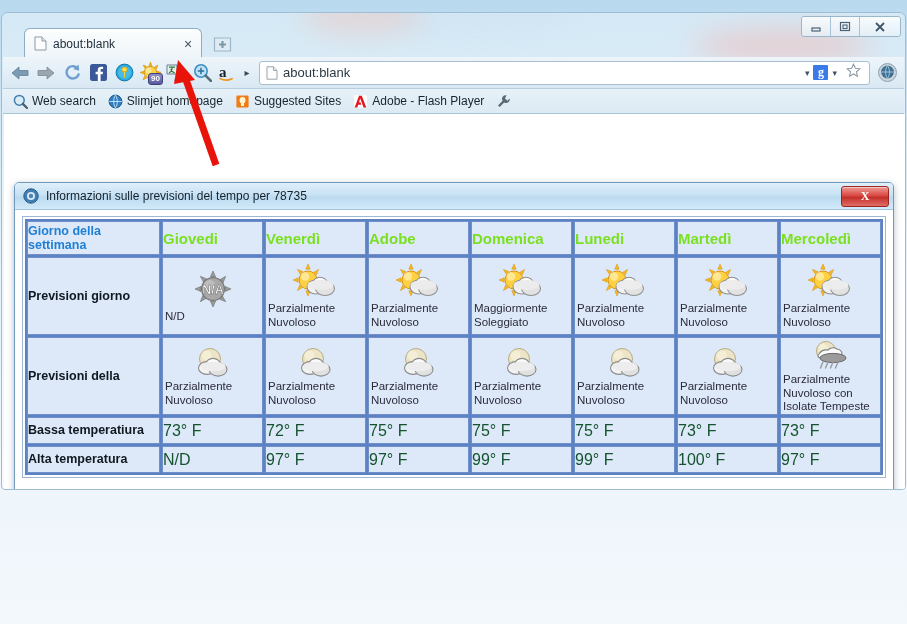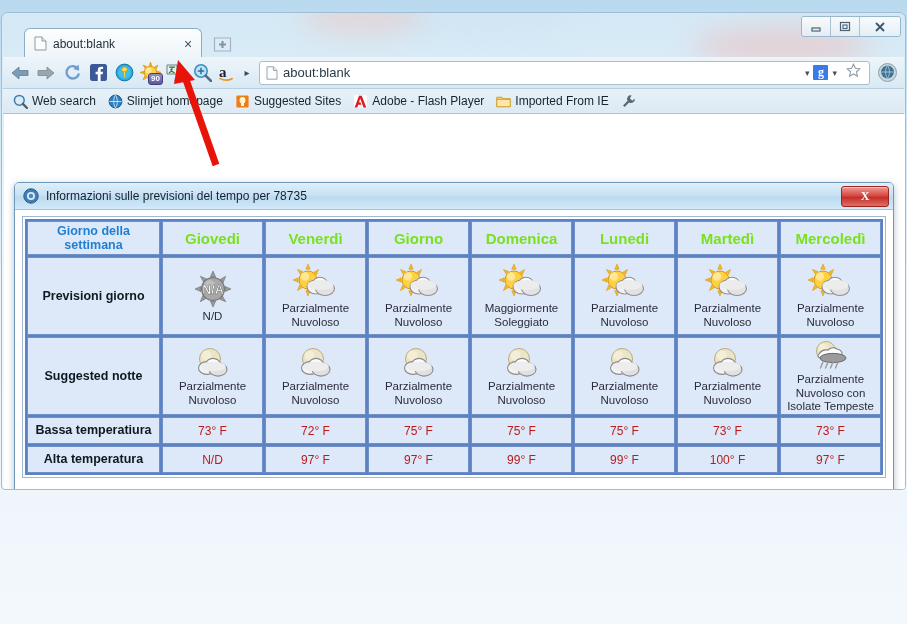--- a/index.html
+++ b/index.html
@@ -203,21 +203,21 @@
   table.forecast {
     border-collapse: separate;
     border-spacing: 2px;
     width: 100%;
     background: #5d82c4;
     table-layout: fixed;
   }
   table.forecast td, table.forecast th {
     border: 1px solid #6f8fc9;
     padding: 0;
-    text-align: center;
+    text-align: left;
     vertical-align: middle;
     background: #dde9f9;
   }
   th.corner {
     background: #f7f4cf;
     color: #1f7fd4;
     font-size: 12.5px;
     font-weight: bold;
     height: 32px;
     width: 131px;
@@ -237,21 +237,21 @@
     line-height: 1.15;
   }
   td.cell {
     font-size: 11.5px;
     color: #2b2b3a;
     line-height: 1.18;
     padding: 3px 1px 4px 1px;
   }
   .cond-icon { display: block; margin: 0 auto 1px auto; }
   .cond-label { display: block; padding: 0 2px; }
-  td.temp { font-size: 12px; color: #b91c1c; height: 25px; }
+  td.temp { font-size: 16px; color: #14532d; height: 25px; }
   tr.r-day td.cell { height: 76px; margin-left: 8px; }
   tr.r-night td.cell { height: 76px; }
 
   .outer-white {
     border: 1px solid #9db7d6;
     padding: 2px;
     background: #ffffff;
   }
 
   
@@ -449,29 +449,20 @@
     <div class="bm">
       <span class="bm-ico">
         <svg width="15" height="15" viewBox="0 0 15 15">
           <rect x="1" y="1.4" width="13" height="12.2" fill="#ffffff"></rect>
           <path d="M6 1.8 L1.6 13.4 h2.7 l.9 -2.7 h3.2 l-1 -2.5 h-1.4 L7.2 4.6 l3.3 8.8 h2.8 L8.8 1.8 z" fill="#e01b24"></path>
         </svg>
       </span>
       <span>Adobe - Flash Player</span>
     </div>
 
-    <div class="bm">
-      <span class="bm-ico">
-        <svg width="15" height="15" viewBox="0 0 15 15">
-          <path d="M.8 3.2 h5 l1.3 1.5 h7.1 v8 h-13.4 z" fill="#f6cc6a" stroke="#c89a28" stroke-width=".9"></path>
-          <path d="M.8 5.4 h13.4 v7.3 h-13.4 z" fill="#fde6a8" stroke="#c89a28" stroke-width=".8"></path>
-        </svg>
-      </span>
-      <span>Imported From IE</span>
-    </div>
 
     <div class="bm">
       <span class="bm-ico">
         <svg width="15" height="15" viewBox="0 0 15 15">
           <path d="M10.6 1.4 a3.6 3.6 0 0 0 -4 5.4 L2 11.4 l1.6 1.6 L8.2 8.4 a3.6 3.6 0 0 0 5.4 -4 L11.3 6.7 L8.9 4.3 Z" fill="#5a6a75"></path>
         </svg>
       </span>
       <span></span>
     </div>
   </div>
@@ -491,21 +482,21 @@
       </div>
 
       <div class="dlg-body">
         <div class="outer-white">
           <table class="forecast">
             <thead>
               <tr>
                 <th class="corner">Giorno della settimana</th>
                 <th class="dayhead">Giovedi</th>
                 <th class="dayhead">Venerdì</th>
-                <th class="dayhead">Giorno</th>
+                <th class="dayhead">Adobe</th>
                 <th class="dayhead">Domenica</th>
                 <th class="dayhead">Lunedi</th>
                 <th class="dayhead">Martedì</th>
                 <th class="dayhead">Mercoledì</th>
               </tr>
             </thead>
             <tbody>
 
               <tr class="r-day">
                 <td class="rowlabel">Previsioni giorno</td>
@@ -668,21 +659,21 @@
                       <ellipse cx="33" cy="25.5" rx="9.5" ry="7" fill="#e2e2e2" stroke="#8f8f8f" stroke-width="1.1"></ellipse>
                       <ellipse cx="28" cy="20" rx="7" ry="5.8" fill="#fafafa" stroke="#8f8f8f" stroke-width="1.1"></ellipse>
                       <ellipse cx="28.5" cy="22" rx="13" ry="5" fill="#ececec"></ellipse>
                     </g>
                   </svg>
                   <span class="cond-label">Parzialmente Nuvoloso</span>
                 </td>
               </tr>
 
               <tr class="r-night">
-                <td class="rowlabel">Suggested notte</td>
+                <td class="rowlabel">Previsioni della</td>
 
                 <td class="cell">
                   <svg class="cond-icon" width="44" height="34" viewBox="0 0 44 34">
                     <circle cx="19" cy="14" r="10.5" fill="#ece4c6" stroke="#b9ad83" stroke-width="1"></circle>
                     <circle cx="15.5" cy="10.5" r="5" fill="#f7f2dc" opacity=".75"></circle>
                     <ellipse cx="16" cy="23" rx="8.5" ry="6.4" fill="#f3f3f3" stroke="#8b8b8b" stroke-width="1.1"></ellipse>
                     <ellipse cx="27" cy="24.5" rx="9" ry="6.6" fill="#e0e0e0" stroke="#8b8b8b" stroke-width="1.1"></ellipse>
                     <ellipse cx="22" cy="19" rx="7" ry="5.6" fill="#fbfbfb" stroke="#8b8b8b" stroke-width="1.1"></ellipse>
                     <ellipse cx="22" cy="21.5" rx="12.5" ry="4.8" fill="#ededed"></ellipse>
                   </svg>

